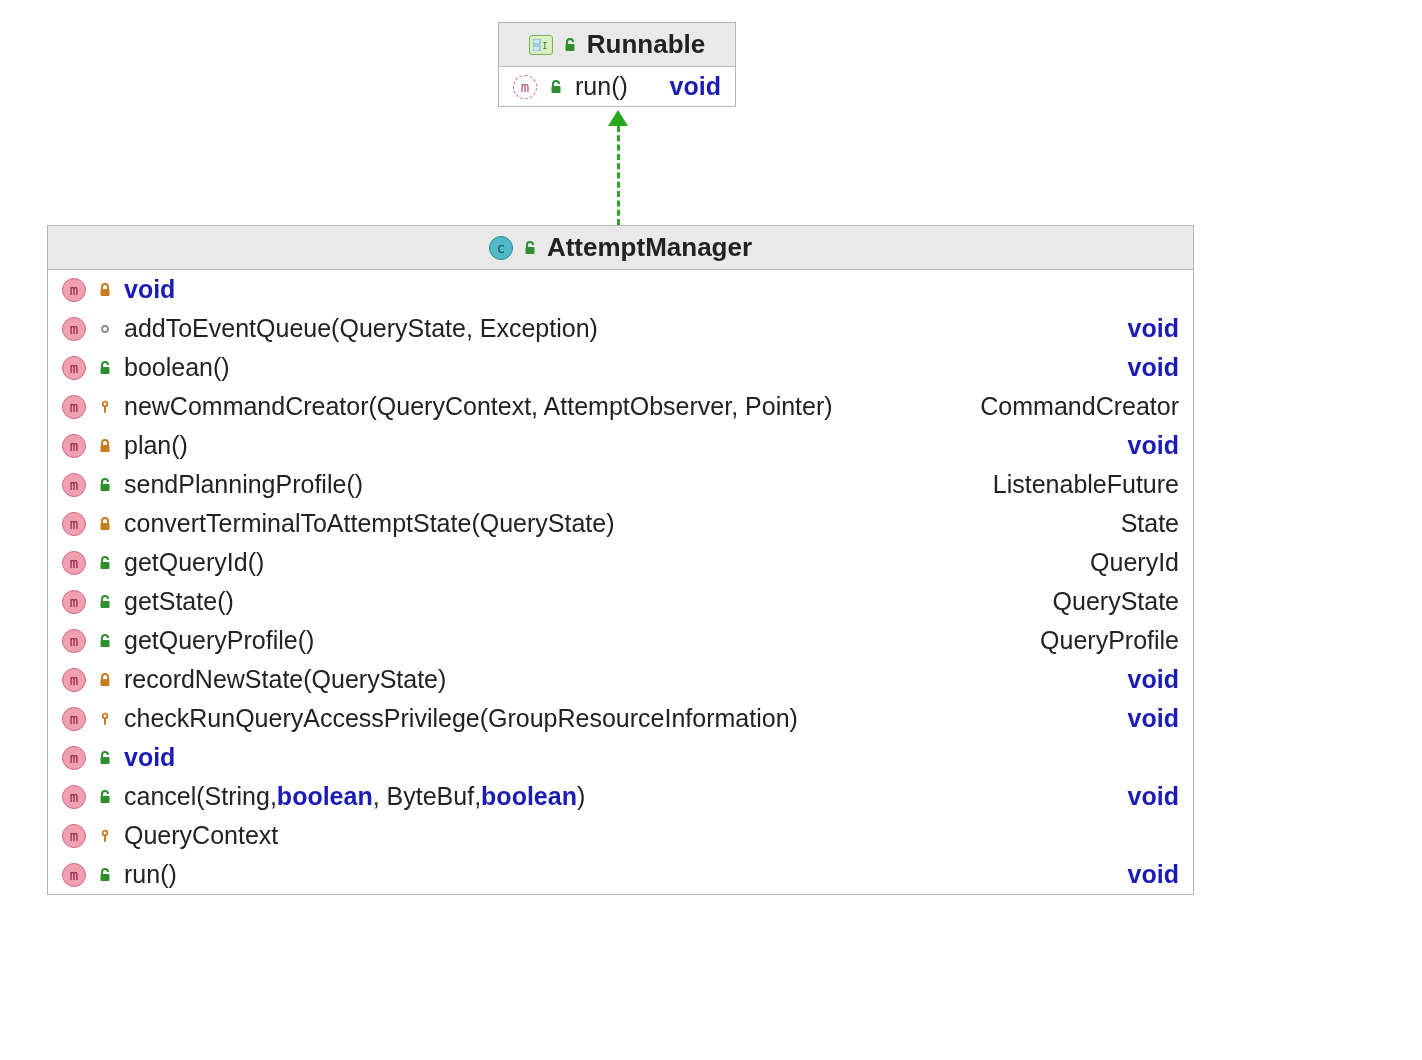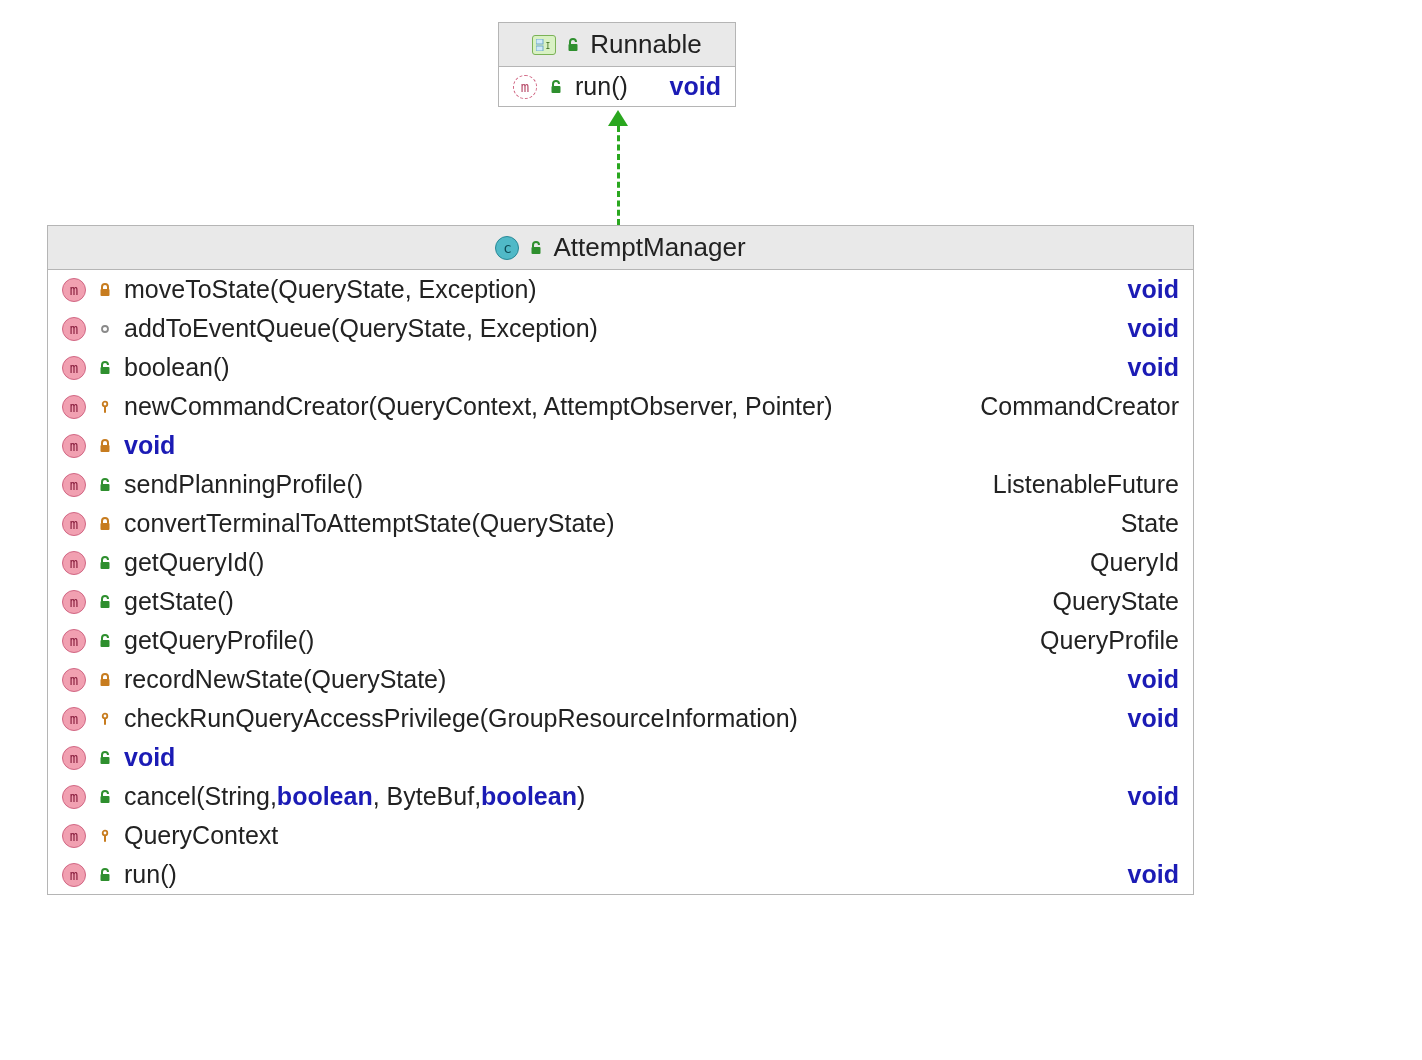--- a/index.html
+++ b/index.html
@@ -38,21 +38,21 @@
   .row{
     display:flex;
     align-items:center;
     gap:10px;
     padding:5px 14px;
   }
   .sig{flex:1 1 auto;white-space:nowrap;text-align:left;display:flex;gap:0;align-items:baseline;}
   .ret{flex:0 0 auto;white-space:nowrap;}
   .kw{color:var(--void);font-weight:700;}
   .plain{color:var(--text);}
-  .header-title{font-weight:400;}
+  .header-title{font-weight:700;}
 
   
   .badge{
     display:inline-flex;align-items:center;justify-content:center;
     width:22px;height:22px;border-radius:50%;
     font-family:ui-monospace,Menlo,monospace;font-size:14px;line-height:1;
     flex:0 0 22px;
   }
   .badge.method{background:var(--pink);color:#8a1f3f;border:1.5px solid var(--pink-dark);}
   .badge.method.abstract{background:#fff;color:#b74a68;border:1.5px dashed var(--pink-dark);}
@@ -136,23 +136,20 @@
     </div>
     <div class="rows" id="class-rows">
         <div class="row">
           <span class="badge method">m</span>
           <span class="vis">
             <svg width="14" height="14" viewBox="0 0 14 14">
               <path d="M4 6 V4 a3 3 0 0 1 6 0 V6" fill="none" stroke="#c77c1f" stroke-width="2"></path>
               <rect x="2.5" y="6" width="9" height="7" rx="1" fill="#c77c1f"></rect>
             </svg>
           </span>
-          <span class="sig">
-            <span class="plain">moveToState(QueryState, Exception)</span>
-          </span>
           <span class="ret"><span class="kw">void</span></span>
         </div>
         <div class="row">
           <span class="badge method">m</span>
           <span class="vis">
             <svg width="14" height="14" viewBox="0 0 14 14">
               <circle cx="7" cy="7" r="3" fill="none" stroke="#8a8a8a" stroke-width="1.8"></circle>
             </svg>
           </span>
           <span class="sig">
@@ -186,20 +183,23 @@
           </span>
           <span class="ret"><span class="plain">CommandCreator</span></span>
         </div>
         <div class="row">
           <span class="badge method">m</span>
           <span class="vis">
             <svg width="14" height="14" viewBox="0 0 14 14">
               <path d="M4 6 V4 a3 3 0 0 1 6 0 V6" fill="none" stroke="#c77c1f" stroke-width="2"></path>
               <rect x="2.5" y="6" width="9" height="7" rx="1" fill="#c77c1f"></rect>
             </svg>
+          </span>
+          <span class="sig">
+            <span class="plain">plan()</span>
           </span>
           <span class="ret"><span class="kw">void</span></span>
         </div>
         <div class="row">
           <span class="badge method">m</span>
           <span class="vis">
             <svg width="14" height="14" viewBox="0 0 14 14">
               <path d="M4 6 V4 a3 3 0 0 1 6 0" fill="none" stroke="#2e8f2e" stroke-width="2"></path>
               <rect x="2.5" y="6" width="9" height="7" rx="1" fill="#2e8f2e"></rect>
             </svg>

